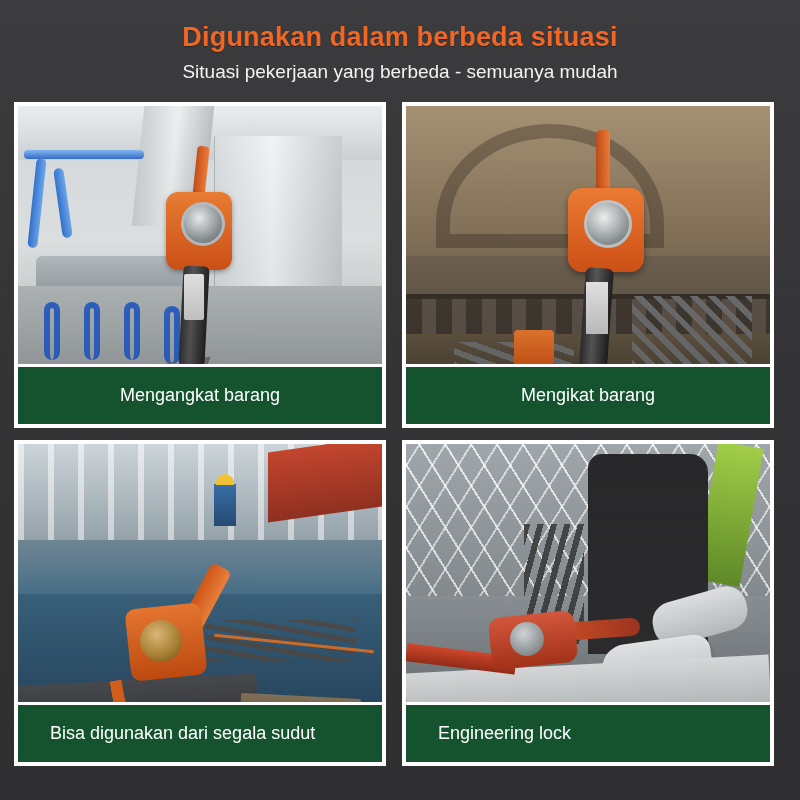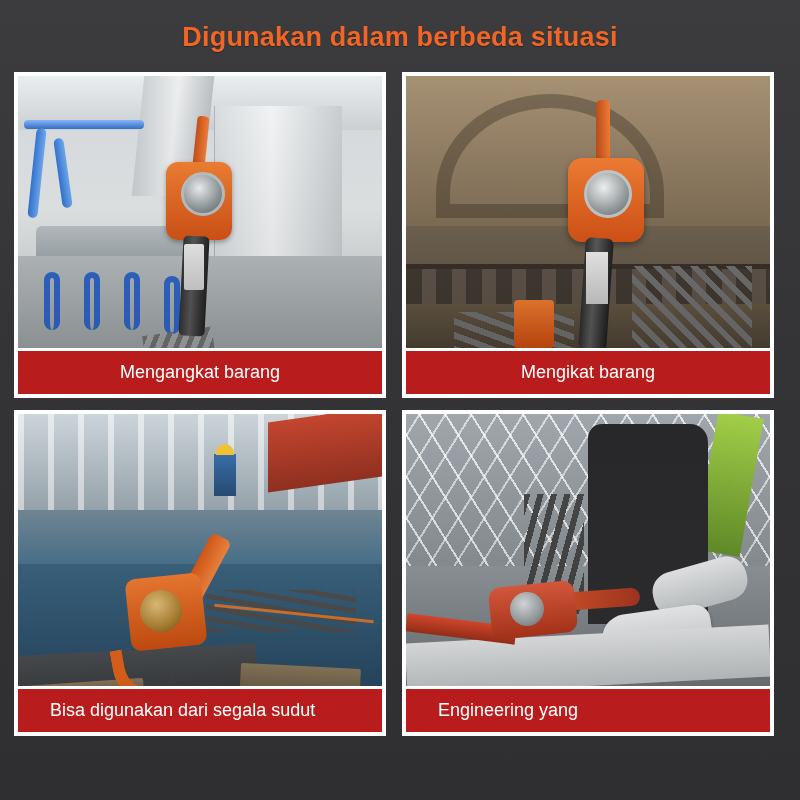--- a/index.html
+++ b/index.html
@@ -54,22 +54,22 @@
     overflow: hidden;
   }
   .photo {
     position: absolute;
     inset: 0;
     overflow: hidden;
   }
   .caption {
     position: absolute;
     left: 0; right: 0; bottom: 0;
-    height: 46px;
-    background: #b91c1c;
+    height: 60px;
+    background: #14532d;
     color: #ffffff;
     font-size: 18px;
     display: flex;
     align-items: center;
     justify-content: center;
     border-top: 3px solid #ffffff;
     z-index: 40;
   }
   .caption.left { justify-content: flex-start; padding-left: 32px; }
 
@@ -354,20 +354,21 @@
     pointer-events: none;
   }
 </style>
 </head>
 <body>
 
 <div class="page">
 
   <div class="header">
     <div class="title">Digunakan dalam berbeda situasi</div>
+    <div class="subtitle">Situasi pekerjaan yang berbeda - semuanya mudah</div>
   </div>
 
   <div class="grid">
 
     <div class="card">
       <div class="photo p1">
         <div class="ceiling"></div>
         <div class="tank2"></div>
         <div class="bigtank"></div>
         <div class="ring"></div>
@@ -442,17 +443,17 @@
         <div class="shoe2"></div>
         <div class="shoe"></div>
         <div class="chain"></div>
         <div class="whitebar"></div>
         <div class="redstrap"></div>
         <div class="handle"></div>
         <div class="body"></div>
         <div class="body-wheel"></div>
         <div class="shine"></div>
       </div>
-      <div class="caption left">Engineering yang</div>
+      <div class="caption left">Engineering lock</div>
     </div>
 
   </div>
 </div>
 
 </body></html>

